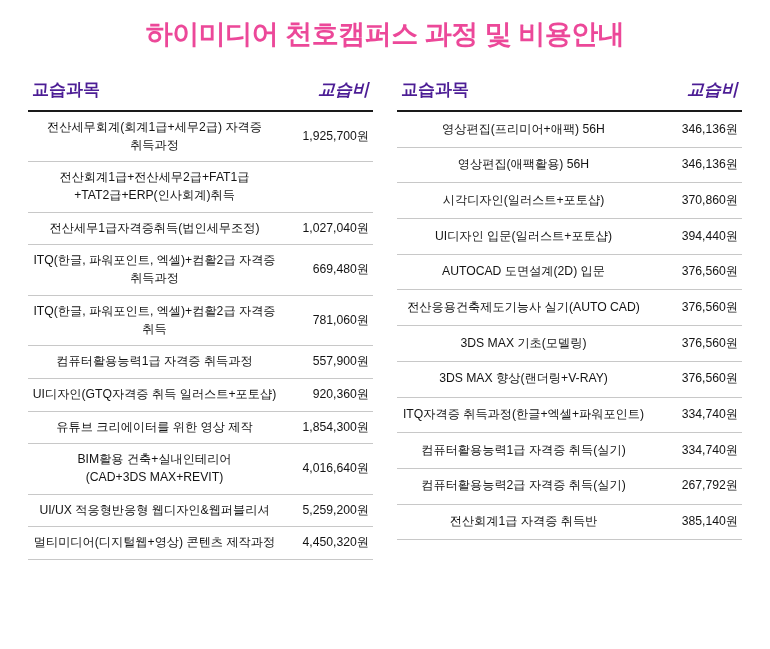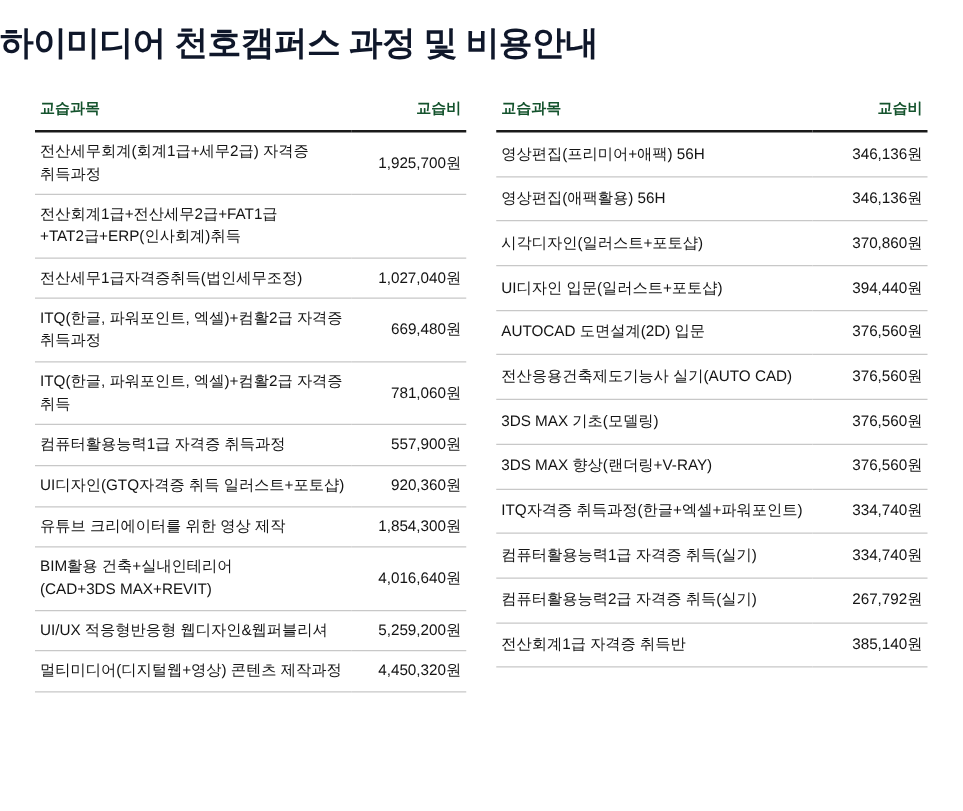--- a/index.html
+++ b/index.html
@@ -15,71 +15,72 @@
     position: relative;
     overflow: hidden;
   }
   .page {
     width: 770px;
     height: 649px;
     position: relative;
     box-sizing: border-box;
   }
   .title {
-    text-align: left;
+    text-align: center;
     font-size: 27px;
     font-weight: bold;
     letter-spacing: -0.5px;
     padding-top: 16px;
     padding-bottom: 10px;
-    color: #0f172a;
+    color: #ec4899;
     white-space: nowrap;
   }
   .columns {
     display: flex;
     flex-direction: row;
     justify-content: space-between;
     padding: 12px 28px 0 28px;
     box-sizing: border-box;
   }
   .col {
     width: 345px;
     box-sizing: border-box;
   }
   table.course-table {
     width: 100%;
     border-collapse: collapse;
     table-layout: fixed;
   }
   table.course-table thead th {
-    font-size: 12px;
+    font-size: 17px;
     font-weight: bold;
     padding: 4px 4px 9px 4px;
     border-bottom: 2px solid #1a1a1a;
-    color: #14532d;
+    color: #4c1d95;
   }
   table.course-table thead th.h-name {
     text-align: left;
   }
   table.course-table thead th.h-fee {
     text-align: right;
+    font-style: italic;
   }
   table.course-table tbody td {
     font-size: 12.2px;
     border-bottom: 1px solid #c8c8c8;
     padding: 7px 4px 7px 4px;
     vertical-align: middle;
     line-height: 1.45;
     color: #141414;
   }
   table.course-table tbody tr:last-child td {
     border-bottom: 1px solid #c8c8c8;
   }
   td.c-name {
-    text-align: left;
+    text-align: center;
     word-break: keep-all;
     white-space: pre-line;
   }
   td.c-fee {
     text-align: right;
     white-space: nowrap;
     font-weight: normal;
     width: 92px;
   }
   

